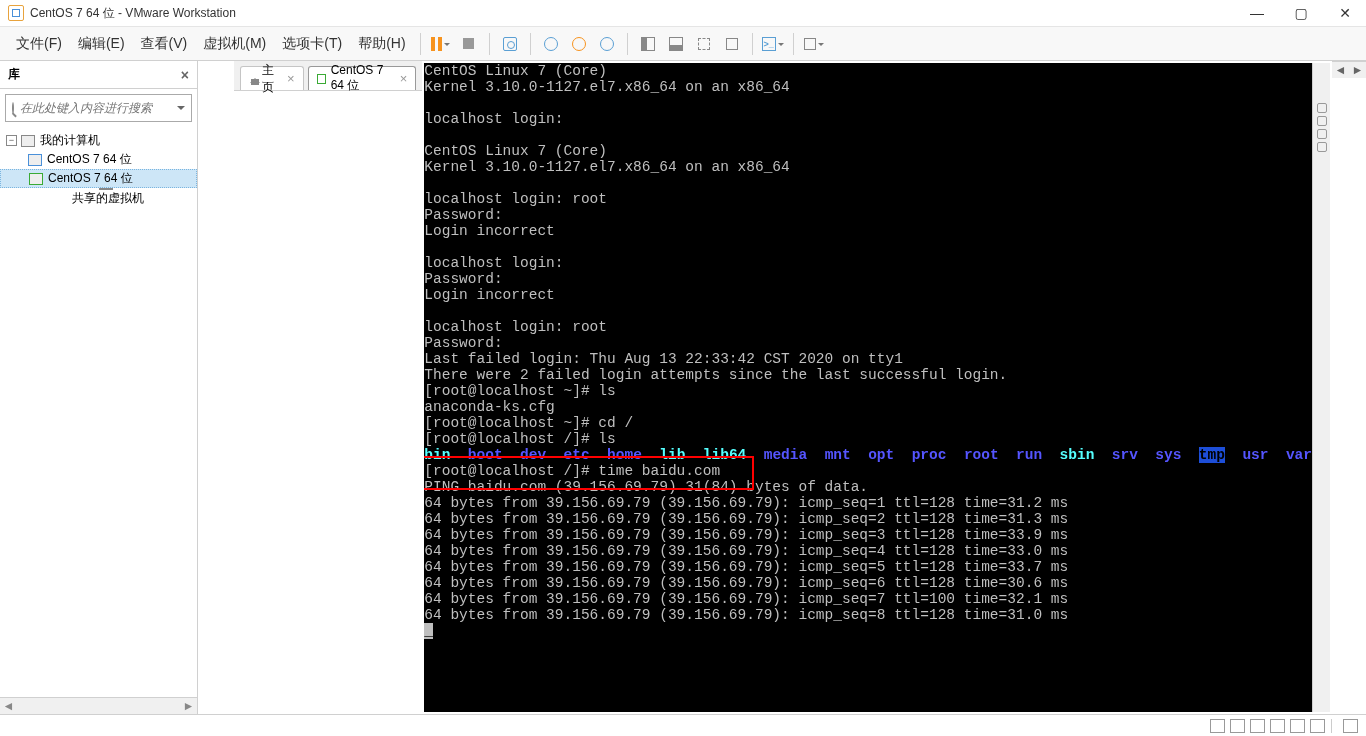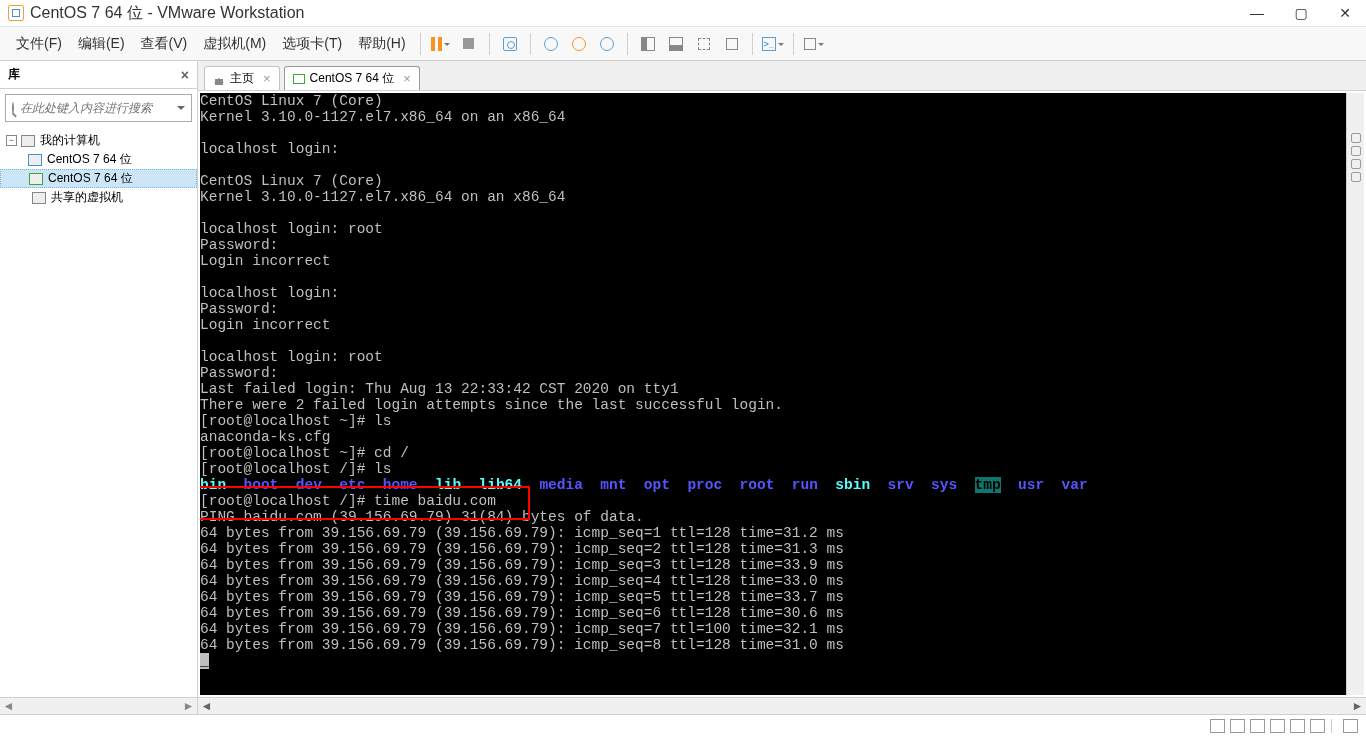--- a/index.html
+++ b/index.html
@@ -2,21 +2,21 @@
 <html><head>
 <meta charset="utf-8">
 <style>
 * { margin: 0; padding: 0; box-sizing: border-box; }
 body { font-family: "Microsoft YaHei", Tahoma, Arial, sans-serif; font-size: 12px; background: #fff; width: 1366px; height: 736px; overflow: hidden; display: flex; flex-direction: column; }
 
 
 .titlebar { height: 27px; display: flex; align-items: center; padding: 0 8px; background: #fff; border-bottom: 1px solid #e5e5e5; }
 .titlebar .app-icon { width: 16px; height: 16px; margin-right: 6px; border: 1px solid #e8a33d; border-radius: 2px; display: flex; align-items: center; justify-content: center; }
 .titlebar .app-icon-inner { width: 8px; height: 8px; border: 1px solid #4a90d9; }
-.titlebar .title-text { flex: 1; font-size: 16px; color: #333; }
+.titlebar .title-text { flex: 1; font-size: 12px; color: #333; }
 .titlebar .win-controls { display: flex; gap: 18px; }
 .titlebar .win-btn { width: 26px; height: 20px; display: flex; align-items: center; justify-content: center; font-size: 14px; color: #333; cursor: pointer; }
 
 
 .menubar { height: 34px; display: flex; align-items: center; border-bottom: 1px solid #d0d0d0; background: #f8f8f8; padding-left: 8px; }
 .menu-item { padding: 4px 8px; font-size: 14px; color: #333; cursor: pointer; }
 .menu-sep { width: 1px; height: 22px; background: #d0d0d0; margin: 0 6px; }
 .tb-btn { width: 22px; height: 22px; display: flex; align-items: center; justify-content: center; margin: 0 3px; cursor: pointer; }
 .tb-btn.dd::after { content: ""; margin-left: 2px; border: 3px solid transparent; border-top-color: #777; position: relative; top: 2px; }
 .icon-pause { display: flex; gap: 3px; }
@@ -43,43 +43,43 @@
 .sidebar-header .sp { flex: 1; }
 .sidebar-header .close { font-size: 14px; cursor: pointer; color: #666; }
 .sidebar-search { height: 28px; margin: 5px; border: 1px solid #aaa; display: flex; align-items: center; padding: 0 6px; }
 .sidebar-search .mag { width: 12px; height: 12px; border: 1.5px solid #888; border-radius: 50%; position: relative; margin-right: 6px; }
 .sidebar-search .mag::after { content: ""; position: absolute; width: 5px; height: 1.5px; background: #888; bottom: -2px; right: -4px; transform: rotate(45deg); }
 .sidebar-search input { border: none; outline: none; flex: 1; font-size: 12px; font-style: italic; color: #ec4899; }
 .sidebar-search .dd { border: 4px solid transparent; border-top-color: #666; margin-top: 4px; cursor: pointer; }
 .tree { flex: 1; overflow: auto; padding: 4px 0; }
 .tree-node { display: flex; align-items: center; height: 19px; padding-left: 6px; cursor: pointer; }
 .tree-node.lvl1 { padding-left: 28px; }
-.tree-node.lvl1b { padding-left: 32px; }
+.tree-node.lvl1b { padding-left: 19px; flex-direction: column; }
 .tree-node.selected { background: #cde6f7; border: 1px dotted #7ab5e0; }
 .tree-toggle { width: 11px; height: 11px; border: 1px solid #888; display: flex; align-items: center; justify-content: center; font-size: 9px; margin-right: 4px; color: #555; line-height: 1; }
 .tree-icon { width: 14px; height: 12px; margin-right: 5px; border: 1px solid #888; background: #eee; }
 .tree-icon.vm { border-color: #4a90d9; }
 .tree-icon.vm.running { border-color: #3aaa35; }
 
 
-.content { flex: 1; display: flex; flex-direction: column; min-width: 0; }
+.content { flex: 1; display: flex; flex-direction: row; min-width: 0; margin-left: 36px; }
 .tabs { height: 30px; display: flex; align-items: flex-end; padding: 4px 6px 0; background: #f0f0f0; border-bottom: 1px solid #d0d0d0; gap: 4px; }
 .tab { height: 24px; display: flex; align-items: center; padding: 0 8px; border: 1px solid #c5c5c5; border-bottom: none; border-radius: 3px 3px 0 0; background: #fff; gap: 5px; cursor: pointer; font-size: 12px; }
 .tab.active { background: #fff; border-color: #999; }
 .tab .home-icon { width: 12px; height: 12px; position: relative; }
 .tab .home-icon::before { content: ""; position: absolute; top: 0; left: 1px; border: 5px solid transparent; border-bottom-color: #888; }
 .tab .home-icon::after { content: ""; position: absolute; bottom: 0; left: 2px; width: 8px; height: 6px; background: #888; }
 .tab .vm-icon { width: 12px; height: 10px; border: 1px solid #3aaa35; }
 .tab .x { color: #999; margin-left: 4px; font-size: 13px; cursor: pointer; }
 
 .terminal-wrap { flex: 1; background: #fff; padding: 2px; min-height: 0; display: flex; }
 .terminal { flex: 1; background: #000; color: #bfbfbf; font-family: "Courier New", monospace; font-size: 14.5px; line-height: 16px; padding: 0; white-space: pre; overflow: hidden; position: relative; }
 .terminal .blue { color: #5555ff; font-weight: bold; }
 .terminal .cyan { color: #55ffff; font-weight: bold; }
-.terminal .tmp { background: #0f766e; color: #000; font-weight: bold; }
+.terminal .tmp { background: #1d4ed8; color: #000; font-weight: bold; }
 .red-box { position: absolute; border: 2px solid #ff0000; pointer-events: none; }
 .cursor { background: #bfbfbf; color: #000; }
 
 .hscroll { height: 17px; background: #f0f0f0; border-top: 1px solid #d0d0d0; display: flex; align-items: center; }
 .hscroll .arrow { width: 17px; height: 15px; display: flex; align-items: center; justify-content: center; color: #666; cursor: pointer; }
 .hscroll .track { flex: 1; }
 
 
 .quickbar { width: 18px; background: #f0f0f0; border-left: 1px solid #d0d0d0; display: flex; flex-direction: column; align-items: center; padding-top: 40px; gap: 3px; }
 .quickbar .qdot { width: 10px; height: 10px; border: 1px solid #999; border-radius: 2px; cursor: pointer; }

